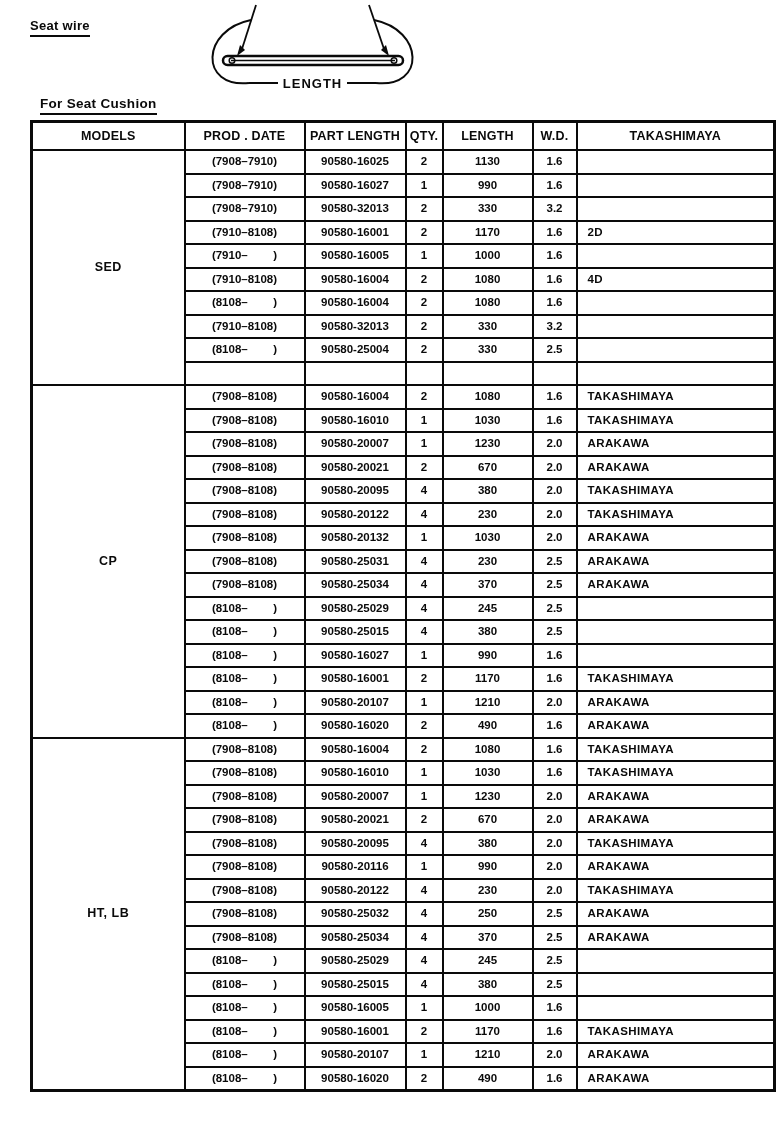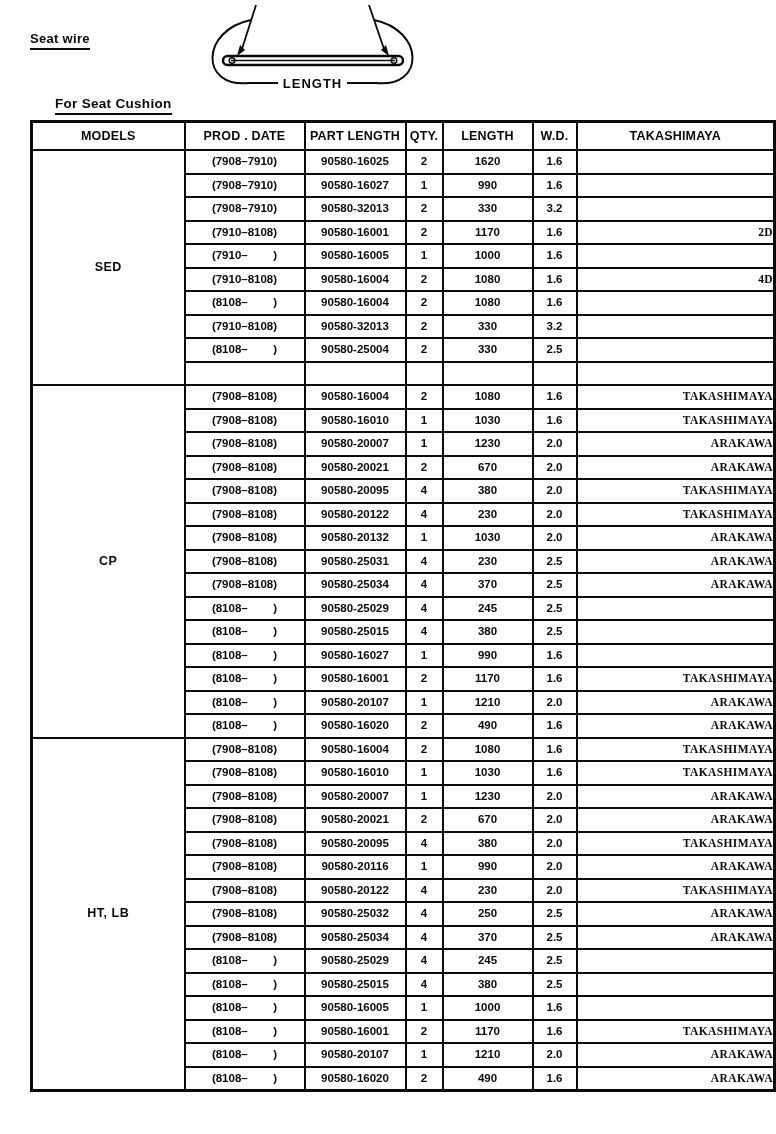--- a/index.html
+++ b/index.html
@@ -5,26 +5,26 @@
   html, body {
     margin: 0; padding: 0;
     width: 776px; height: 1134px;
     background: #ffffff;
     font-family: "Liberation Sans", sans-serif;
     color: #0a0a0a;
   }
   .page { position: absolute; top: 0; left: 0; width: 776px; height: 1134px; overflow: hidden; }
 
   .title {
-    position: absolute; left: 30px; top: 31px;
+    position: absolute; left: 30px; top: 18px;
     font-size: 13px; font-weight: bold; letter-spacing: 0.3px;
     border-bottom: 2px solid #0a0a0a; padding-bottom: 2px;
   }
   .subtitle {
-    position: absolute; left: 55px; top: 96px;
+    position: absolute; left: 40px; top: 96px;
     font-size: 13.5px; font-weight: bold; letter-spacing: 0.3px;
     border-bottom: 2.5px solid #0a0a0a; padding-bottom: 2px;
   }
   .diagram { position: absolute; left: 193px; top: 4px; width: 238px; height: 96px; }
 
   table.parts {
     position: absolute; left: 30px; top: 120px;
     width: 743px;
     border-collapse: collapse; table-layout: fixed;
     border: 3px solid #0a0a0a;
@@ -39,21 +39,21 @@
     height: 26px; font-size: 12.5px; text-align: center;
     letter-spacing: 0.2px;
   }
   .parts td {
     height: 21.5px; line-height: 21.5px;
     font-size: 11.5px; text-align: center;
     white-space: nowrap;
   }
   .parts td.models { font-size: 12.5px; letter-spacing: 0.5px; margin-top: 22px; }
   .parts td.date  { white-space: pre; }
-  .parts td.desc  { text-align: right; padding-left: 10px; letter-spacing: 0.4px; font-family: Liberation Serif, serif; }
+  .parts td.desc  { text-align: left; padding-left: 10px; letter-spacing: 0.4px; }
 
   .footer-code {
     position: absolute; left: 697px; top: 1145px;
     font-size: 9px; font-weight: bold; letter-spacing: 0.2px;
   }
 </style>
 </head>
 <body>
 
 <div class="page">
@@ -101,21 +101,21 @@
         <th>W.D.</th>
         <th>TAKASHIMAYA</th>
       </tr>
     </thead>
     <tbody id="tbody">
         <tr>
           <td rowspan="10" class="models">SED</td>
           <td class="date">(7908–7910)</td>
           <td class="part">90580-16025</td>
           <td class="qty">2</td>
-          <td class="len">1620</td>
+          <td class="len">1130</td>
           <td class="wd">1.6</td>
           <td class="desc"></td>
         </tr>
         <tr>
           <td class="date">(7908–7910)</td>
           <td class="part">90580-16027</td>
           <td class="qty">1</td>
           <td class="len">990</td>
           <td class="wd">1.6</td>
           <td class="desc"></td>

